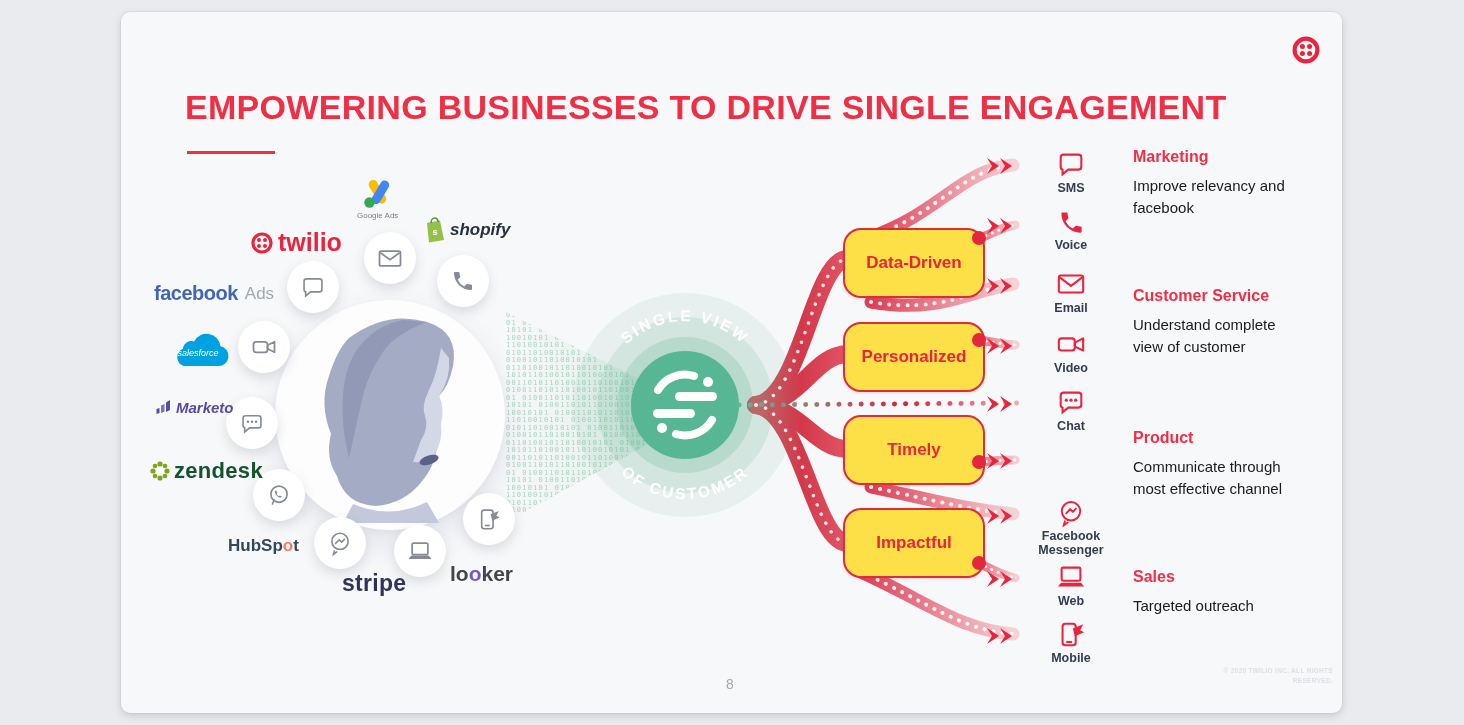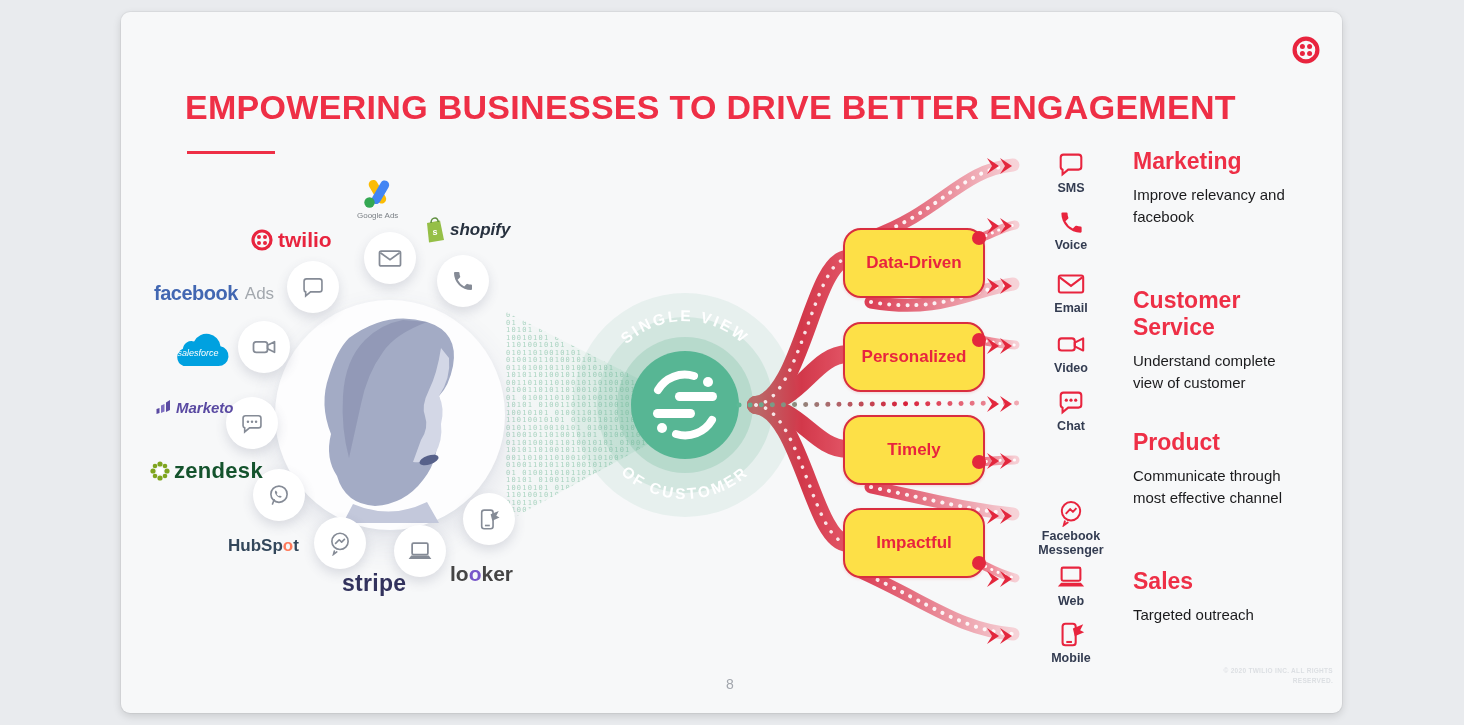--- a/index.html
+++ b/index.html
@@ -9,21 +9,21 @@
   .title{position:absolute;left:64px;top:76px;font-size:34px;font-weight:bold;color:#ee2f46;letter-spacing:.3px;z-index:4;}
   .title-underline{position:absolute;left:66px;top:139px;width:88px;height:3px;background:#ee2f46;z-index:4;}
   .corner-logo{position:absolute;right:22px;top:24px;width:28px;height:28px;z-index:4;}
 
   
   .customer-circle{position:absolute;left:154px;top:288px;width:230px;height:230px;border-radius:50%;background:#fdfdfe;
       box-shadow:0 14px 30px rgba(70,80,120,.12),0 2px 6px rgba(70,80,120,.06);z-index:2;}
   .bubble{position:absolute;width:52px;height:52px;border-radius:50%;background:#fff;
       box-shadow:0 5px 12px rgba(60,70,100,.16);display:flex;align-items:center;justify-content:center;z-index:3;}
   .logo{position:absolute;display:flex;align-items:center;z-index:3;white-space:nowrap;}
-  .logo-twilio-text{font-size:21px;font-weight:bold;color:#e8243e;margin-left:5px;}
+  .logo-twilio-text{font-size:25px;font-weight:bold;color:#e8243e;margin-left:5px;}
   .logo-gads{flex-direction:column;align-items:center;}
   .logo-gads-caption{font-size:8px;color:#7b8086;margin-top:1px;}
   .logo-shopify-text{font-size:17px;font-weight:bold;color:#27313f;margin-left:4px;font-style:italic;}
   .logo-fb-main{font-size:20px;font-weight:bold;color:#4267b2;letter-spacing:-.5px;}
   .logo-fb-suffix{font-size:17px;color:#a3a8ae;margin-left:7px;}
   .logo-marketo-text{font-size:15px;font-weight:bold;font-style:italic;color:#5a4aa2;margin-left:3px;}
   .logo-zendesk-text{font-size:22px;font-weight:bold;color:#14532d;margin-left:3px;letter-spacing:.3px;}
   .logo-hubspot{font-size:17px;font-weight:bold;color:#33475b;}
   .logo-hubspot .hs-o{color:#ff7a59;}
   .logo-stripe{font-size:23px;font-weight:bold;color:#32325d;letter-spacing:.3px;}
@@ -43,21 +43,21 @@
       display:flex;align-items:center;justify-content:center;font-weight:bold;font-size:17px;color:#e8243e;z-index:4;
       box-shadow:0 1px 3px rgba(217,46,63,.18);}
   .edge-dot{position:absolute;left:851px;width:14px;height:14px;border-radius:50%;background:#e3273d;z-index:5;}
 
   .channel{position:absolute;left:866px;display:flex;align-items:flex-start;gap:0;z-index:4;}
   .chev{margin-top:8px;flex:0 0 auto;}
   .ch-col{display:flex;flex-direction:column;align-items:center;width:116px;}
   .ch-label{margin-top:2px;font-size:12.5px;font-weight:bold;color:#333c51;text-align:center;line-height:1.15;}
 
   .category{position:absolute;left:1012px;width:175px;z-index:4;}
-  .category h3{margin:0 0 9px 0;font-size:23px;color:#ee2f46;}
+  .category h3{margin:0 0 9px 0;font-size:16px;color:#ee2f46;}
   .category p{margin:0;font-size:15px;color:#1b1b1d;line-height:1.45;}
 
   .page-num{position:absolute;left:589px;top:664px;width:40px;text-align:center;color:#a2a6ad;font-size:14px;z-index:4;}
   .copyright{position:absolute;right:9px;top:654px;width:118px;text-align:right;font-size:6.5px;font-weight:bold;
       color:#dcdfe3;letter-spacing:.3px;line-height:1.6;z-index:4;}
   svg{display:block;}
 </style>
 </head>
 <body>
 
@@ -66,21 +66,21 @@
   <div class="corner-logo">
     <svg width="28" height="28" viewBox="0 0 28 28">
       <circle cx="14" cy="14" r="11.4" fill="none" stroke="#e8243e" stroke-width="4.2"></circle>
       <circle cx="10.4" cy="10.4" r="2.5" fill="#e8243e"></circle>
         <circle cx="17.6" cy="10.4" r="2.5" fill="#e8243e"></circle>
       <circle cx="10.4" cy="17.6" r="2.5" fill="#e8243e"></circle>
         <circle cx="17.6" cy="17.6" r="2.5" fill="#e8243e"></circle>
     </svg>
   </div>
 
-  <div class="title">EMPOWERING BUSINESSES TO DRIVE BETTER ENGAGEMENT</div>
+  <div class="title">EMPOWERING BUSINESSES TO DRIVE SINGLE ENGAGEMENT</div>
   <div class="title-underline"></div>
 
   <div class="funnel">0100110101101001011010010101 0100110101101001011010010101 0100110101101001011010010101 0100110101101001011010010101 0100110101101001011010010101 0100110101101001011010010101 0100110101101001011010010101 0100110101101001011010010101 0100110101101001011010010101 0100110101101001011010010101 0100110101101001011010010101 0100110101101001011010010101 0100110101101001011010010101 0100110101101001011010010101 0100110101101001011010010101 0100110101101001011010010101 0100110101101001011010010101 0100110101101001011010010101 0100110101101001011010010101 0100110101101001011010010101 0100110101101001011010010101 0100110101101001011010010101 0100110101101001011010010101 0100110101101001011010010101 0100110101101001011010010101 0100110101101001011010010101 0100110101101001011010010101 0100110101101001011010010101 0100110101101001011010010101 0100110101101001011010010101 0100110101101001011010010101 0100110101101001011010010101 0100110101101001011010010101 0100110101101001011010010101 0100110101101001011010010101 0100110101101001011010010101 0100110101101001011010010101 0100110101101001011010010101 0100110101101001011010010101 0100110101101001011010010101 0100110101101001011010010101 0100110101101001011010010101 0100110101101001011010010101 0100110101101001011010010101 0100110101101001011010010101 0100110101101001011010010101 0100110101101001011010010101 0100110101101001011010010101 0100110101101001011010010101 0100110101101001011010010101 0100110101101001011010010101 0100110101101001011010010101 0100110101101001011010010101 0100110101101001011010010101 0100110101101001011010010101 0100110101101001011010010101 0100110101101001011010010101 0100110101101001011010010101 0100110101101001011010010101 0100110101101001011010010101 0100110101101001011010010101 0100110101101001011010010101 0100110101101001011010010101 0100110101101001011010010101 0100110101101001011010010101 0100110101101001011010010101 0100110101101001011010010101 0100110101101001011010010101 0100110101101001011010010101 0100110101101001011010010101 </div>
 
   <div class="customer-circle">
     <svg width="200" height="215" viewBox="0 0 200 215" style="margin:8px 0 0 16px;">
       <path fill="#a3abc5" d="M58,30 Q96,2 136,14 Q168,24 162,58 Q158,78 148,88 Q152,104 146,116 Q150,150 132,172 Q114,196 84,198 Q54,196 46,168 Q34,150 40,126 Q28,96 38,68 Q46,42 58,30Z"></path>
       <path fill="#d3d7e6" d="M148,88 Q160,70 158,50 L150,40 Q146,66 138,82 Q130,98 134,108 Q138,120 130,132 L122,154 Q136,156 144,146 Q152,132 150,116 Q154,100 148,88Z"></path>
       <path fill="#8d95b3" opacity=".8" d="M136,14 Q104,26 92,44 Q76,66 70,96 L58,150 Q50,120 52,88 Q54,52 74,32 Q90,16 112,12Z"></path>
       <path fill="#c3c8db" d="M62,196 Q100,212 136,194 L148,215 L52,215Z"></path>

